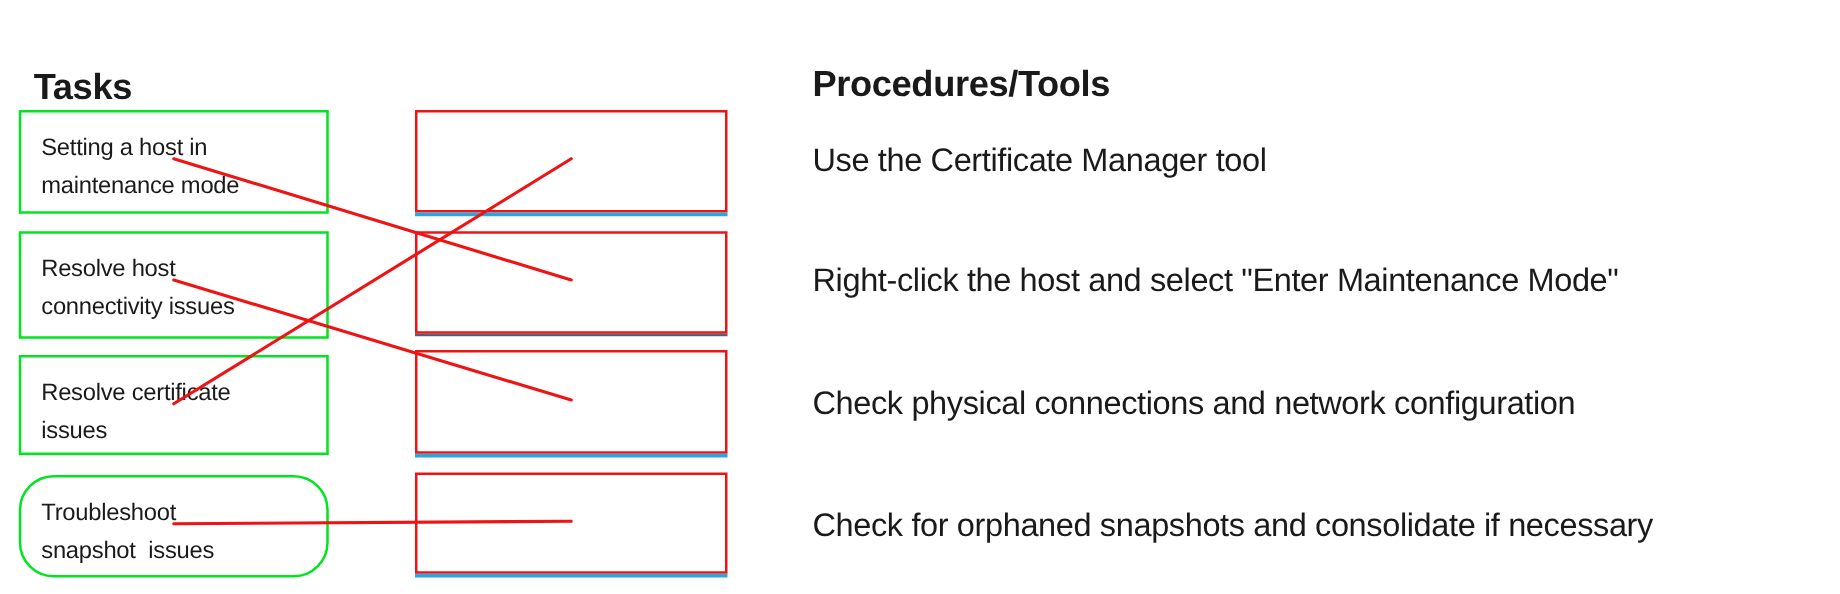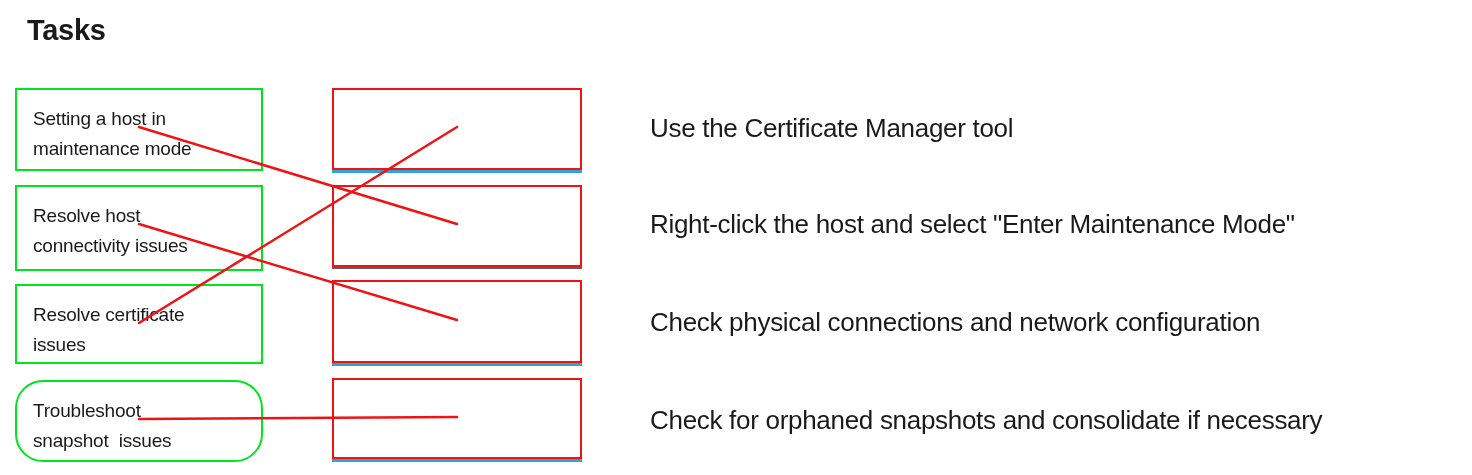--- a/index.html
+++ b/index.html
@@ -11,20 +11,21 @@
     font-family: "Liberation Sans", sans-serif;
     color: #1a1a1a;
     overflow: hidden;
   }
   .heading {
     position: absolute;
     font-size: 29px;
     font-weight: bold;
     letter-spacing: -0.3px;
     white-space: nowrap;
+    margin-top: 40px;
   }
   #heading-left  { left: 27px;  top: 14px; }
   #heading-right { left: 650px; top: 12px; }
 
   .task-box {
     position: absolute;
     left: 15px;
     width: 244px;
     border: 2px solid #00e51f;
     background: #ffffff;
@@ -86,20 +87,21 @@
     height: 475px;
     pointer-events: none;
   }
 </style>
 </head>
 <body>
 
 <div id="canvas">
 
   <div class="heading" id="heading-left">Tasks</div>
+  <div class="heading" id="heading-right">Procedures/Tools</div>
 
   <div class="task-box t0" style="border-color: rgb(0, 229, 31);">
     <span class="task-label">Setting a host in
 maintenance mode</span>
   </div>
   <div class="task-box t1" style="border-color: rgb(0, 229, 31);">
     <span class="task-label">Resolve host
 connectivity issues</span>
   </div>
   <div class="task-box t2" style="border-color: rgb(0, 229, 31);">

